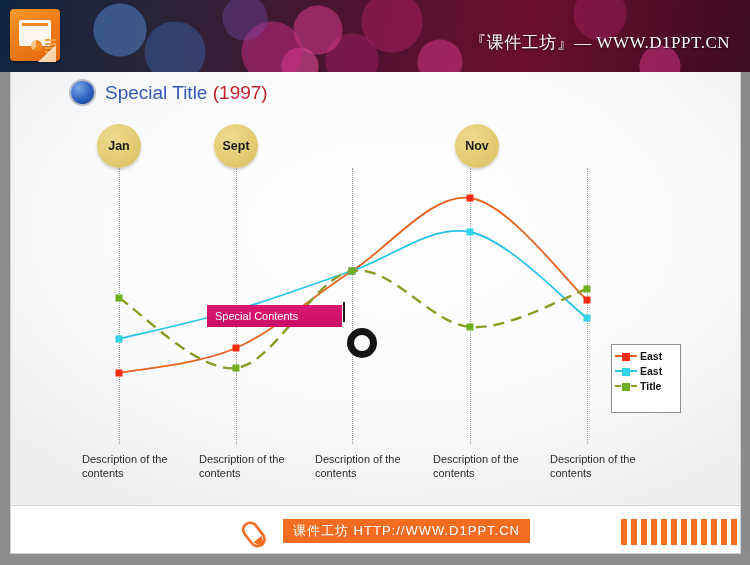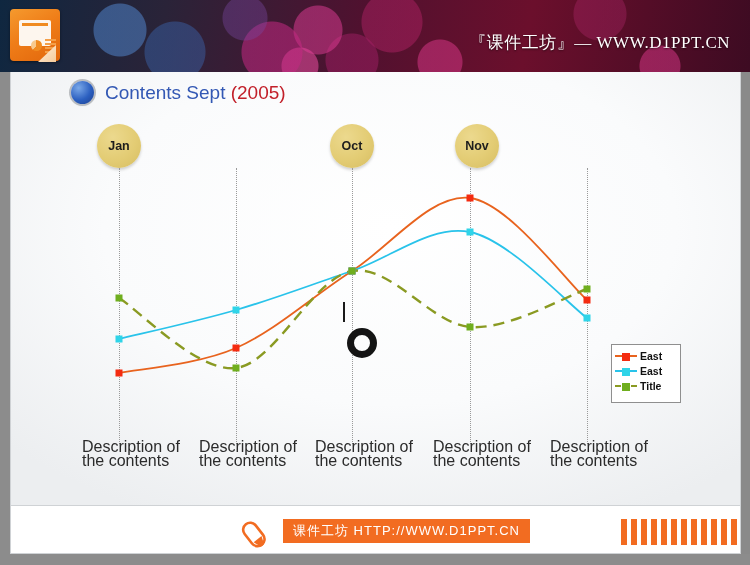--- a/index.html
+++ b/index.html
@@ -109,21 +109,21 @@
     border-left:1px dotted #9a9a9a;
   }
 
   
   .chart{ position:absolute; left:0; top:0; width:731px; height:434px; pointer-events:none; }
 
   
   .legend{
     position:absolute; left:600px; top:272px; width:70px;
     background:#ffffff; border:1px solid #8f8f8f;
-    padding:3px 4px 9px 3px;
+    padding:3px 4px 19px 3px;
   }
   .legend-row{ display:flex; align-items:center; height:15px; }
   .legend-line{ width:22px; height:0; position:relative; }
   .legend-line i{
     position:absolute; left:7px; top:-4px; width:8px; height:8px;
   }
   .legend-label{ font-size:10.5px; font-weight:bold; color:#111; margin-left:3px; }
 
   
   .special{
@@ -137,22 +137,22 @@
     border-left:2px solid #1a1a1a;
   }
   .ring{
     position:absolute; left:336px; top:256px; width:30px; height:30px;
     border-radius:50%; border:7px solid #141414; background:transparent;
   }
 
   
   .descs{ position:absolute; left:0; top:0; width:731px; height:434px; }
   .desc{
-    position:absolute; top:368px; width:110px;
-    font-size:16px; color:#2b2b2b; line-height:14px;
+    position:absolute; top:380px; width:110px;
+    font-size:11px; color:#2b2b2b; line-height:14px;
   }
 
   
   .footer{
     position:absolute; left:10px; top:506px; width:731px; height:48px;
     background:#ffffff; border:1px solid #cfd2d5; border-top:none;
     overflow:hidden;
   }
   .pencil{ position:absolute; left:228px; top:10px; width:36px; height:32px; }
   .pencil svg{ display:block; }
@@ -190,33 +190,33 @@
       <div class="corner"></div>
     </div>
     <div class="banner-site">『课件工坊』— WWW.D1PPT.CN</div>
   </div>
 
   <div class="slide">
 
     <div class="title-row">
       <div class="title-bullet"></div>
       <div class="title-text">
-        <span>Contents Sept </span><span class="yr">(2005)</span>
+        <span>Special Title </span><span class="yr">(1997)</span>
       </div>
     </div>
 
     <div class="months" id="months">
         <div class="month" style="left: 86px; top: 52px;">
           <span>Jan</span>
         </div>
         <div class="vline" style="left: 108px; top: 96px; height: 276px;"></div>
+        <div class="month" style="left: 203px; top: 52px;">
+          <span>Sept</span>
+        </div>
         <div class="vline" style="left: 225px; top: 96px; height: 276px;"></div>
-        <div class="month" style="left: 319px; top: 52px;">
-          <span>Oct</span>
-        </div>
         <div class="vline" style="left: 341px; top: 96px; height: 276px;"></div>
         <div class="month" style="left: 444px; top: 52px;">
           <span>Nov</span>
         </div>
         <div class="vline" style="left: 459px; top: 96px; height: 276px;"></div>
         <div class="vline" style="left: 576px; top: 96px; height: 276px;"></div>
       </div>
 
     <svg class="chart" viewBox="0 0 731 434" id="chart-svg">
         <path d="M 108 301 C 127.5 296.8333333333333, 186.16666666666666 293, 225 276 C 263.8333333333333 259, 302 224, 341 199 C 380 174, 419.8333333333333 121.16666666666667, 459 126 C 498.1666666666667 130.83333333333334, 556.5 211, 576 228" fill="none" stroke="#e8631e" stroke-width="1.8"></path>
@@ -232,20 +232,23 @@
         <rect x="337.5" y="195.5" width="7" height="7" fill="#2fd4e8"></rect>
         <rect x="455.5" y="156.5" width="7" height="7" fill="#2fd4e8"></rect>
         <rect x="572.5" y="242.5" width="7" height="7" fill="#2fd4e8"></rect>
         <rect x="104.5" y="222.5" width="7" height="7" fill="#6fae1e"></rect>
         <rect x="221.5" y="292.5" width="7" height="7" fill="#6fae1e"></rect>
         <rect x="337.5" y="195.5" width="7" height="7" fill="#6fae1e"></rect>
         <rect x="455.5" y="251.5" width="7" height="7" fill="#6fae1e"></rect>
         <rect x="572.5" y="213.5" width="7" height="7" fill="#6fae1e"></rect>
       </svg>
 
+    <div class="special">
+      <span>Special Contents</span>
+    </div>
     <div class="pointer-stem"></div>
     <div class="ring"></div>
 
     <div class="legend" id="legend">
         <div class="legend-row">
           <div class="legend-line" style="border-top: 2px solid rgb(232, 99, 30);">
             <i style="background: rgb(244, 43, 16);"></i>
           </div>
           <span class="legend-label">East</span>
         </div>

